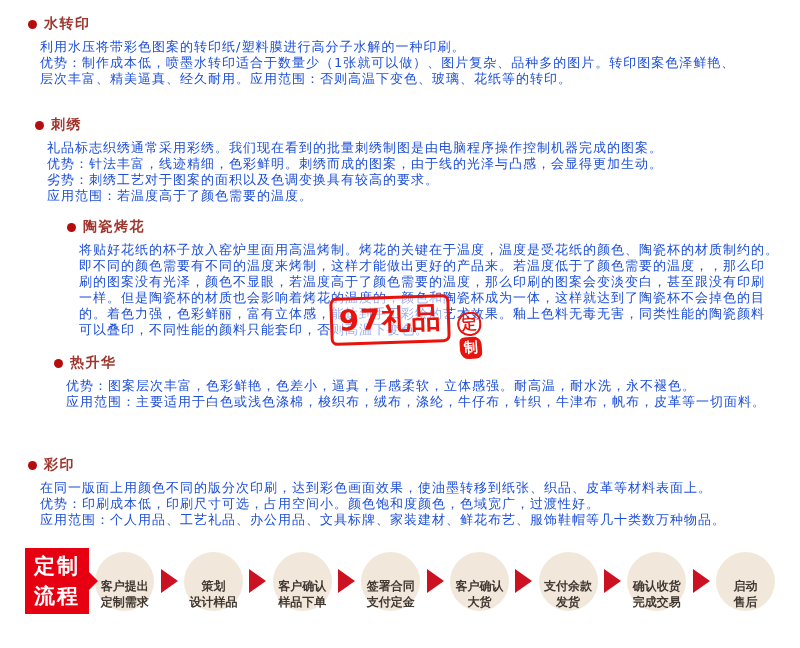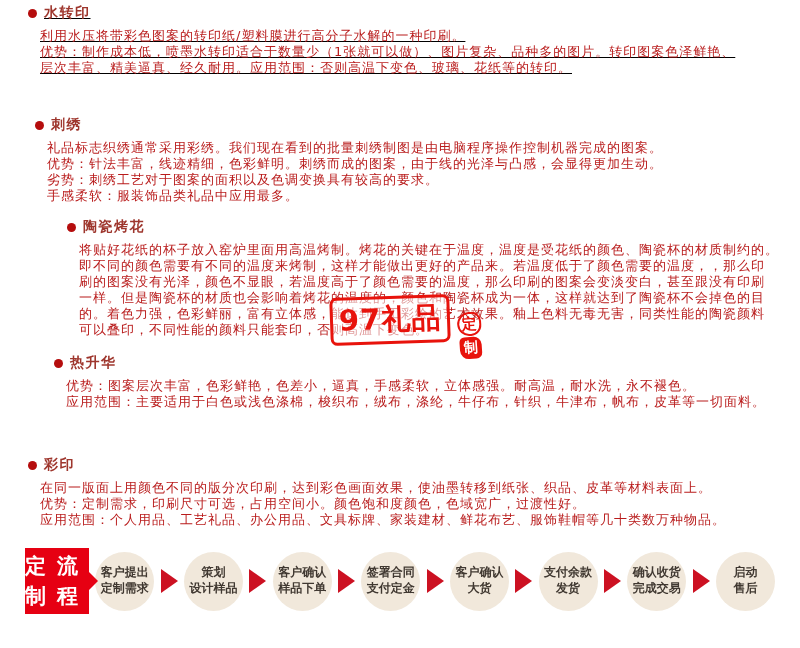--- a/index.html
+++ b/index.html
@@ -15,21 +15,21 @@
   .sec-head { display:flex; align-items:center; margin-left:28px; height:18px; }
   .bullet {
     width:9px; height:9px; border-radius:50%; background:#b50d0d;
     display:inline-block; margin-right:7px; flex:0 0 auto;
   }
   .sec-title {
     font-size:14px; font-weight:bold; color:#9e362d; letter-spacing:1.5px;
   }
   .sec-body { margin:6px 0 0 40px; }
   .sec-body .line {
-    font-size:13px; color:#b91c1c; line-height:16px; letter-spacing:1px;
+    font-size:13px; color:#1d4ed8; line-height:16px; letter-spacing:1px;
     white-space:nowrap;
   }
 
   
   .watermark { position:absolute; left:330px; top:296px; display:flex; align-items:flex-start; }
   .wm-badge {
     border:3px solid #e8130c; border-radius:7px; color:#e8130c;
     font-size:29px; font-weight:bold; padding:1px 6px; letter-spacing:1px;
     transform:rotate(-2deg); background:rgba(255,255,255,0.55);
     font-family:"DejaVu Sans","Liberation Sans",sans-serif;
@@ -45,69 +45,69 @@
   }
 
   
   .flow {
     position:absolute; left:25px; top:548px; width:750px; height:66px;
     display:flex; align-items:center; justify-content:space-between;
   }
   .flow-label {
     position:relative; width:64px; height:66px; background:#e60012;
     color:#ffffff; font-weight:bold; font-size:21px; line-height:1.45;
-    display:flex; flex-direction:row; align-items:center; justify-content:center;
+    display:flex; flex-direction:column; align-items:center; justify-content:center;
     letter-spacing:2px; flex:0 0 auto;
   }
   .flow-label::after {
     content:""; position:absolute; right:-9px; top:50%; margin-top:-9px;
     border-top:9px solid transparent; border-bottom:9px solid transparent;
     border-left:9px solid #e60012;
   }
   .flow-step {
     width:59px; height:59px; border-radius:50%; background:#f1e8db;
-    display:flex; flex-direction:column; align-items:center; justify-content:center;
+    display:flex; flex-direction:column; align-items:center; justify-content:flex-end;
     flex:0 0 auto;
   }
   .flow-step .l1, .flow-step .l2 {
     font-size:12px; font-weight:bold; color:#403831; line-height:1.3; white-space:nowrap;
   }
   .flow-arrow {
     width:0; height:0; flex:0 0 auto;
     border-top:12px solid transparent; border-bottom:12px solid transparent;
     border-left:17px solid #cc1122;
   }
 </style>
 </head>
 <body>
 
 <div class="page">
 
-  <div class="section" style="top:4px;text-decoration:underline;">
+  <div class="section" style="top:15px;">
     <div class="sec-head">
       <span class="bullet"></span>
       <span class="sec-title">水转印</span>
     </div>
     <div class="sec-body">
       <div class="line">利用水压将带彩色图案的转印纸/塑料膜进行高分子水解的一种印刷。</div>
       <div class="line">优势：制作成本低，喷墨水转印适合于数量少（1张就可以做）、图片复杂、品种多的图片。转印图案色泽鲜艳、</div>
       <div class="line">层次丰富、精美逼真、经久耐用。应用范围：否则高温下变色、玻璃、花纸等的转印。</div>
     </div>
   </div>
 
   <div class="section" style="top:116px;padding-left:7px;">
     <div class="sec-head">
       <span class="bullet"></span>
       <span class="sec-title">刺绣</span>
     </div>
     <div class="sec-body">
       <div class="line">礼品标志织绣通常采用彩绣。我们现在看到的批量刺绣制图是由电脑程序操作控制机器完成的图案。</div>
       <div class="line">优势：针法丰富，线迹精细，色彩鲜明。刺绣而成的图案，由于线的光泽与凸感，会显得更加生动。</div>
       <div class="line">劣势：刺绣工艺对于图案的面积以及色调变换具有较高的要求。</div>
-      <div class="line">手感柔软：服装饰品类礼品中应用最多。</div>
+      <div class="line">应用范围：若温度高于了颜色需要的温度。</div>
     </div>
   </div>
 
   <div class="section" style="top:218px;padding-left:39px;">
     <div class="sec-head">
       <span class="bullet"></span>
       <span class="sec-title">陶瓷烤花</span>
     </div>
     <div class="sec-body">
       <div class="line">将贴好花纸的杯子放入窑炉里面用高温烤制。烤花的关键在于温度，温度是受花纸的颜色、陶瓷杯的材质制约的。</div>
@@ -130,21 +130,21 @@
     </div>
   </div>
 
   <div class="section" style="top:456px;">
     <div class="sec-head">
       <span class="bullet"></span>
       <span class="sec-title">彩印</span>
     </div>
     <div class="sec-body">
       <div class="line">在同一版面上用颜色不同的版分次印刷，达到彩色画面效果，使油墨转移到纸张、织品、皮革等材料表面上。</div>
-      <div class="line">优势：定制需求，印刷尺寸可选，占用空间小。颜色饱和度颜色，色域宽广，过渡性好。</div>
+      <div class="line">优势：印刷成本低，印刷尺寸可选，占用空间小。颜色饱和度颜色，色域宽广，过渡性好。</div>
       <div class="line">应用范围：个人用品、工艺礼品、办公用品、文具标牌、家装建材、鲜花布艺、服饰鞋帽等几十类数万种物品。</div>
     </div>
   </div>
 
   <div class="watermark">
     <div class="wm-badge">97礼品</div>
     <div class="wm-seal">
       <div class="wm-seal-top">定</div>
       <div class="wm-seal-bottom">制</div>
     </div>

